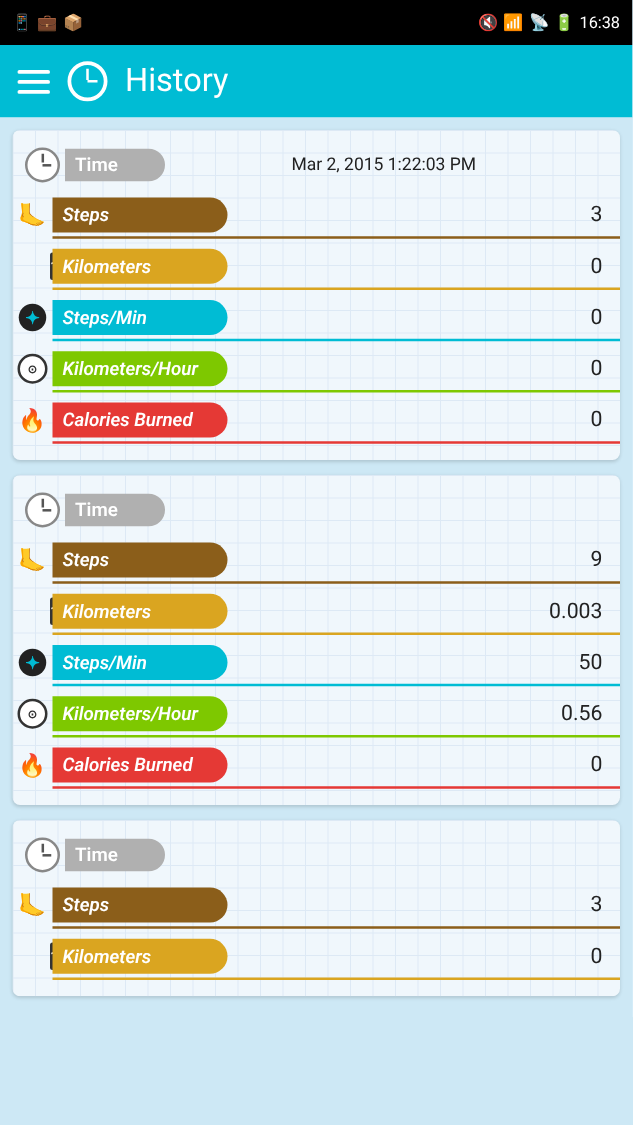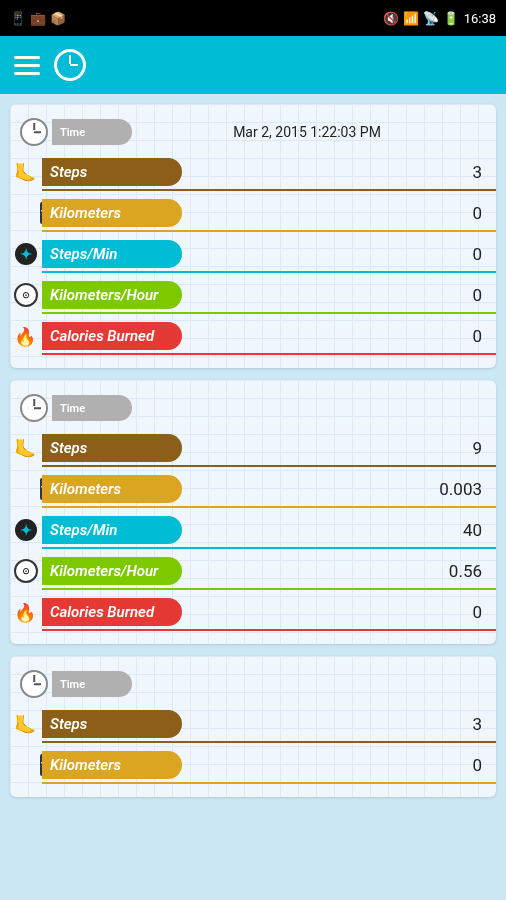--- a/index.html
+++ b/index.html
@@ -194,21 +194,21 @@
       background: #555;
       top: 50%;
       left: 50%;
       transform: translateY(-50%);
     }
     .time-label-bar {
       display: inline-flex;
       align-items: center;
       background: #b0b0b0;
       color: white;
-      font-size: 11px;
+      font-size: 15px;
       font-weight: 600;
       height: 26px;
       padding: 0 14px 0 8px;
       border-radius: 0 13px 13px 0;
       margin-left: 4px;
       min-width: 80px;
     }
     .time-value {
       flex: 1;
       text-align: center;
@@ -271,20 +271,21 @@
   </div>
 </div>
 
 <div class="top-bar">
   <div class="hamburger-icon">
     <span></span>
     <span></span>
     <span></span>
   </div>
   <div class="clock-icon-top"></div>
+  <span class="top-bar-title">History</span>
 </div>
 
 <div class="main-content" id="main-content">
 <div class="card">
       <div class="time-row">
         <div class="time-row-icon"></div>
         <div class="time-label-bar" style="margin-left:4px;">Time</div>
         <div class="time-value">Mar 2, 2015 1:22:03 PM</div>
       </div>
       <div class="data-row">
@@ -351,21 +352,21 @@
         <div class="row-value">0.003</div>
         <div style="position:absolute;bottom:0;left:32px;right:0;height:2px;background:#DAA520;"></div>
       </div>
       <div class="data-row">
         <div class="row-icon">
           <div class="icon-stepsmin">
             <span style="color:#00bcd4;font-size:14px;font-weight:bold;">✦</span>
           </div>
         </div>
         <div class="row-label-bar" style="background:#00bcd4;">Steps/Min</div>
-        <div class="row-value">40</div>
+        <div class="row-value">50</div>
         <div style="position:absolute;bottom:0;left:32px;right:0;height:2px;background:#00bcd4;"></div>
       </div>
       <div class="data-row">
         <div class="row-icon">
           <div class="icon-kmh" style="width:24px;height:24px;border-radius:50%;border:2.5px solid #333;display:flex;align-items:center;justify-content:center;font-size:9px;font-weight:bold;color:#333;background:white;">⊙</div>
         </div>
         <div class="row-label-bar" style="background:#7ec800;">Kilometers/Hour</div>
         <div class="row-value">0.56</div>
         <div style="position:absolute;bottom:0;left:32px;right:0;height:2px;background:#7ec800;"></div>
       </div>

